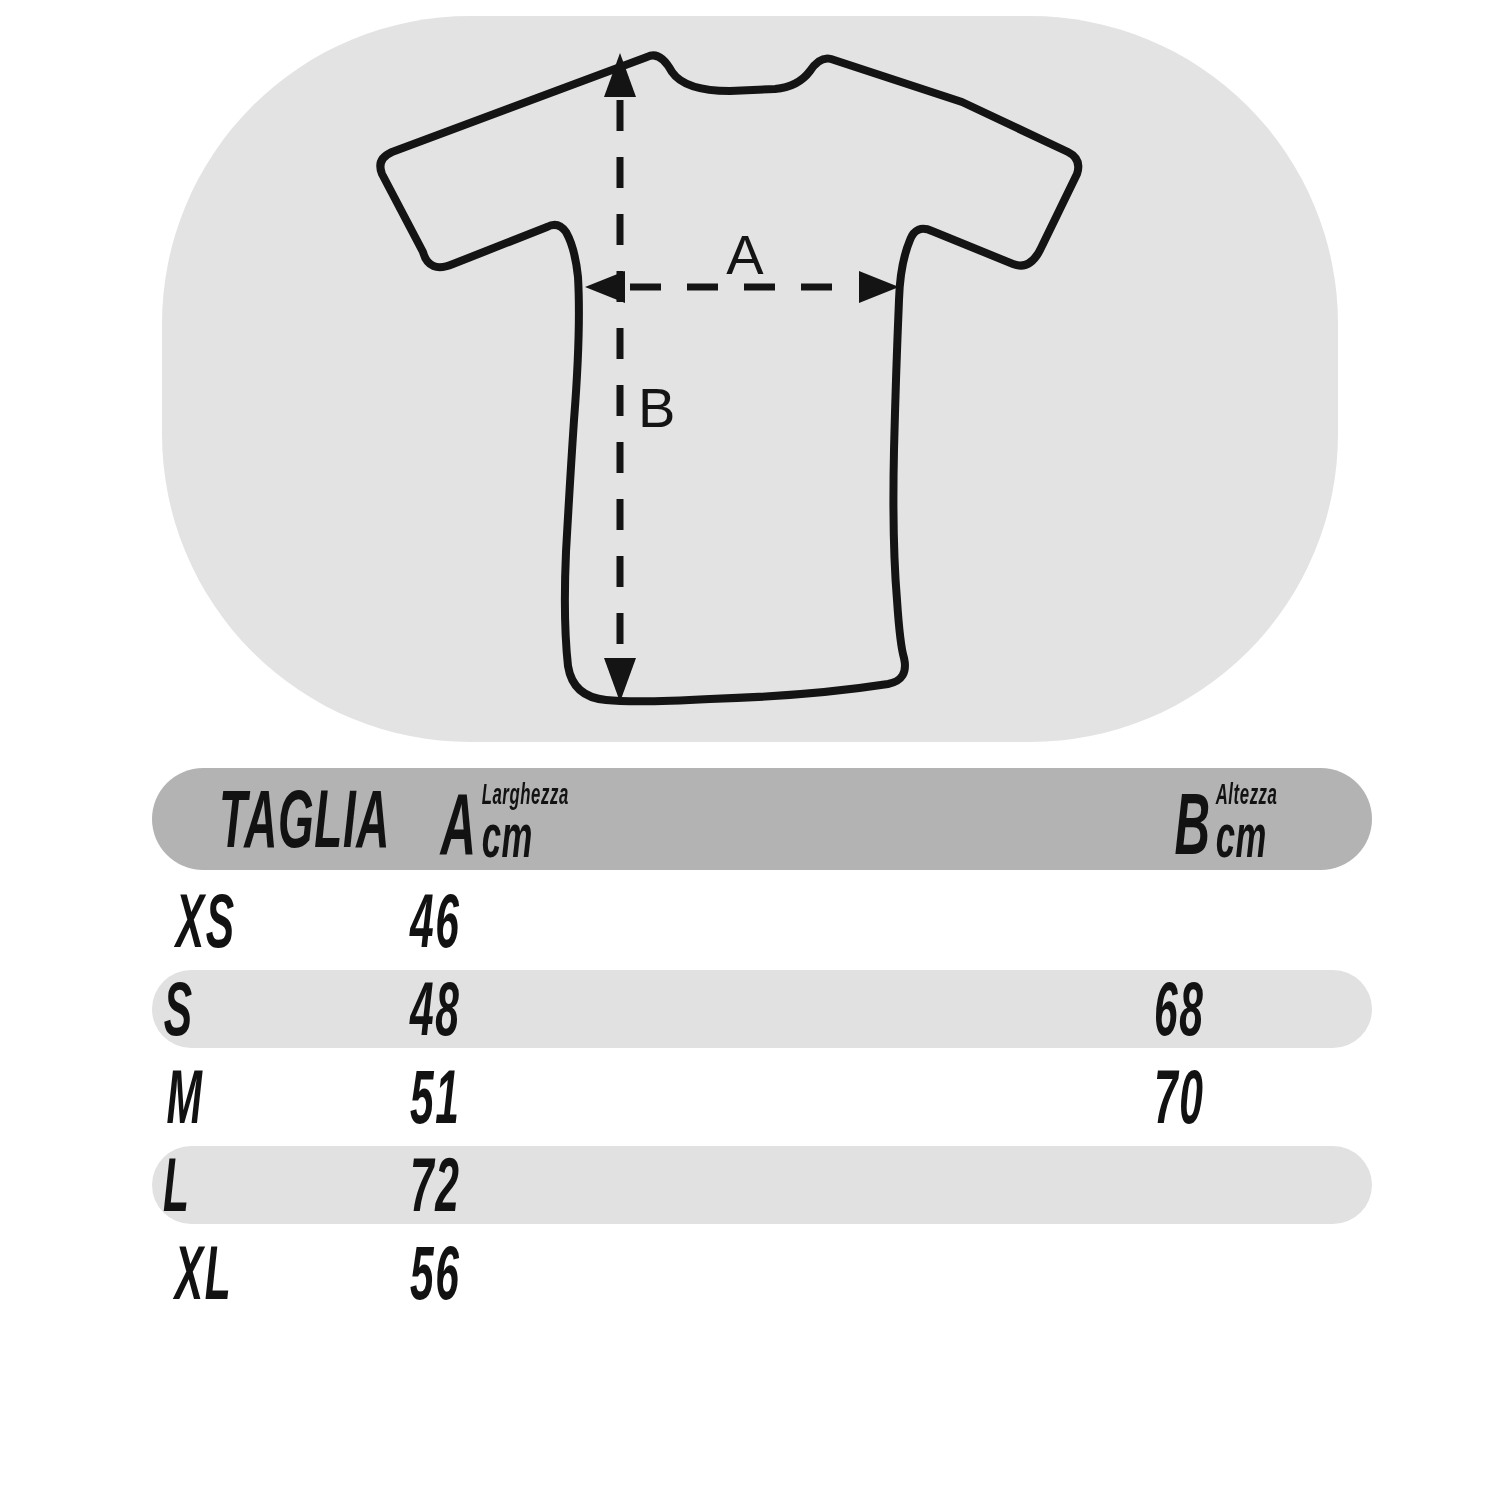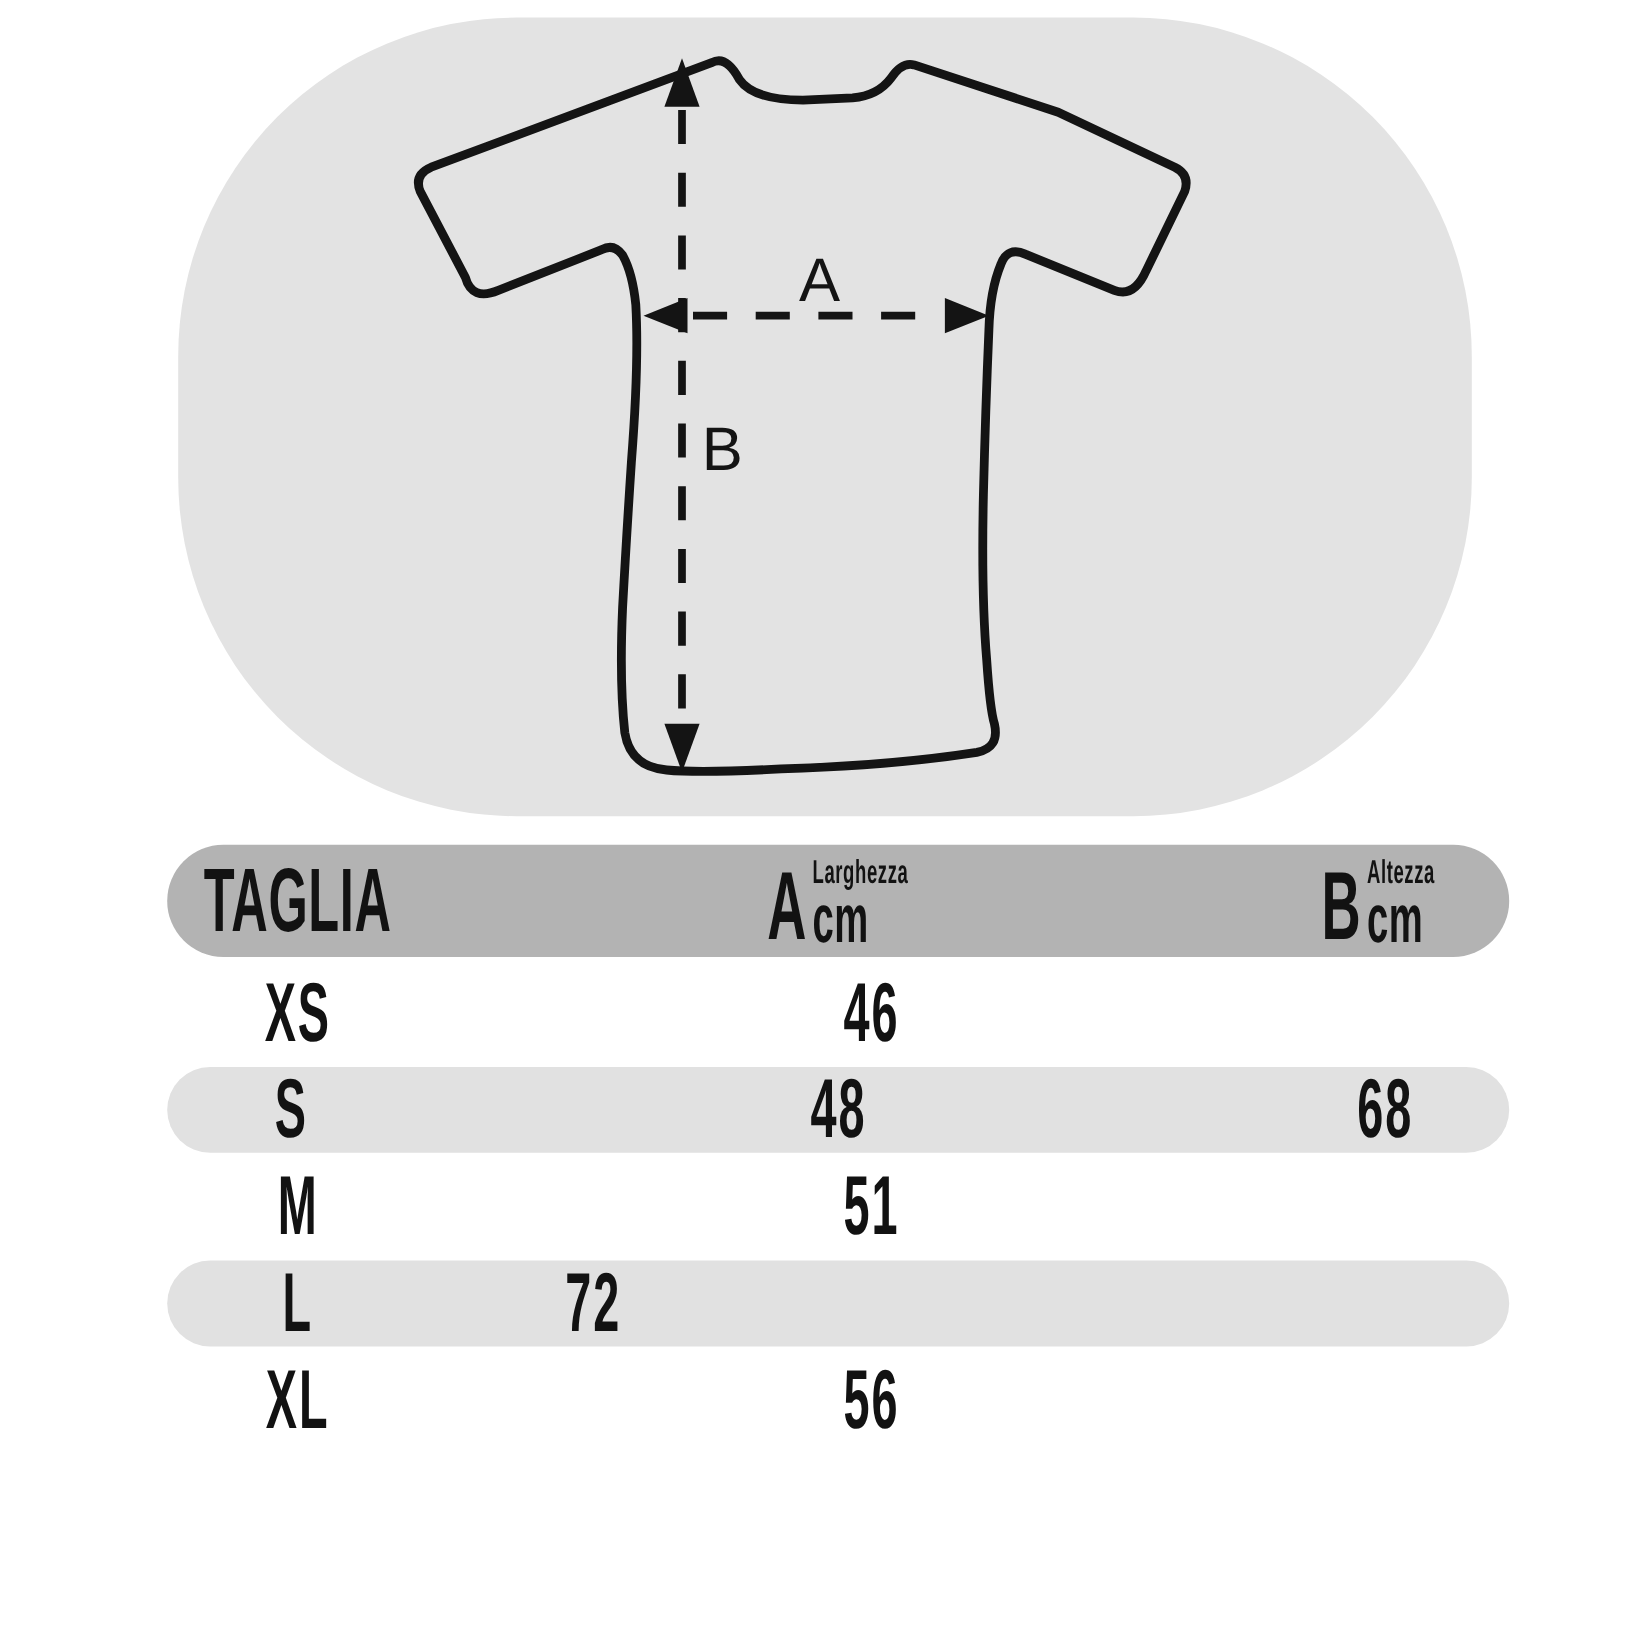--- a/index.html
+++ b/index.html
@@ -13,24 +13,24 @@
   .shirt{fill:none;stroke:var(--line-black,#141414);stroke-width:8;stroke-linejoin:round;stroke-linecap:round;}
   .dash{stroke:var(--line-black,#141414);stroke-width:7;fill:none;stroke-dasharray:31 26;}
   .ah{fill:var(--line-black,#141414);stroke:none;}
   .dim-label{font-family:"Liberation Sans",sans-serif;font-size:56px;fill:var(--line-black,#141414);}
   
   .table{position:absolute;left:152px;top:768px;width:1220px;}
   .thead{
     height:102px;background:var(--header-gray,#b3b3b3);border-radius:52px;
     display:flex;align-items:center;
   }
-  .trow{height:78px;margin-top:10px;border-radius:40px;display:flex;align-items:center;gap:30px;}
+  .trow{height:78px;margin-top:10px;border-radius:40px;display:flex;align-items:center;}
   .tbody .trow:first-child{margin-top:12px;}
   .trow.alt{background:var(--row-gray,#e1e1e1);}
-  .cell{display:flex;align-items:center;justify-content:center;height:100%;}
+  .cell{display:flex;align-items:center;justify-content:flex-start;height:100%;font-style:italic;}
   .col-size{width:19.5%;}
   .col-a{width:61%;}
   .col-b{width:19.5%;}
   .cond{
     display:inline-block;transform:scaleX(0.56);transform-origin:50% 50%;
     font-weight:bold;white-space:nowrap;letter-spacing:1px;
   }
   .taglia{font-size:82px;line-height:1;}
   .cellval{font-size:76px;line-height:1;letter-spacing:3px;}
   .unit-group{display:inline-flex;align-items:flex-end;transform:scaleX(0.56);transform-origin:50% 50%;font-weight:bold;white-space:nowrap;}
@@ -145,20 +145,23 @@
     </div>
   </div>
 
   <div class="trow">
     <div class="cell col-size">
       <span class="cond cellval v-size">M</span>
     </div>
     <div class="cell col-a">
       <span class="cond cellval v-a">51</span>
     </div>
+    <div class="cell col-b">
+      <span class="cond cellval v-b">70</span>
+    </div>
   </div>
 
   <div class="trow alt">
     <div class="cell col-size">
       <span class="cond cellval v-size">L</span>
     </div>
     <div class="cell col-b">
       <span class="cond cellval v-b">72</span>
     </div>
   </div>

